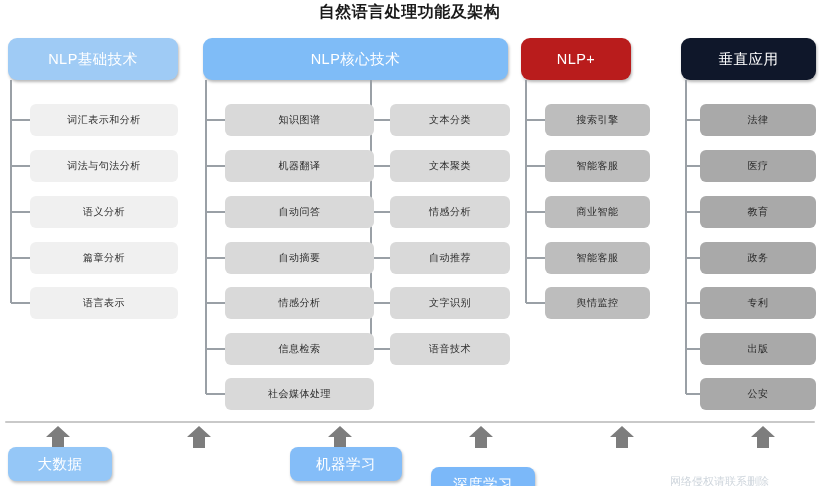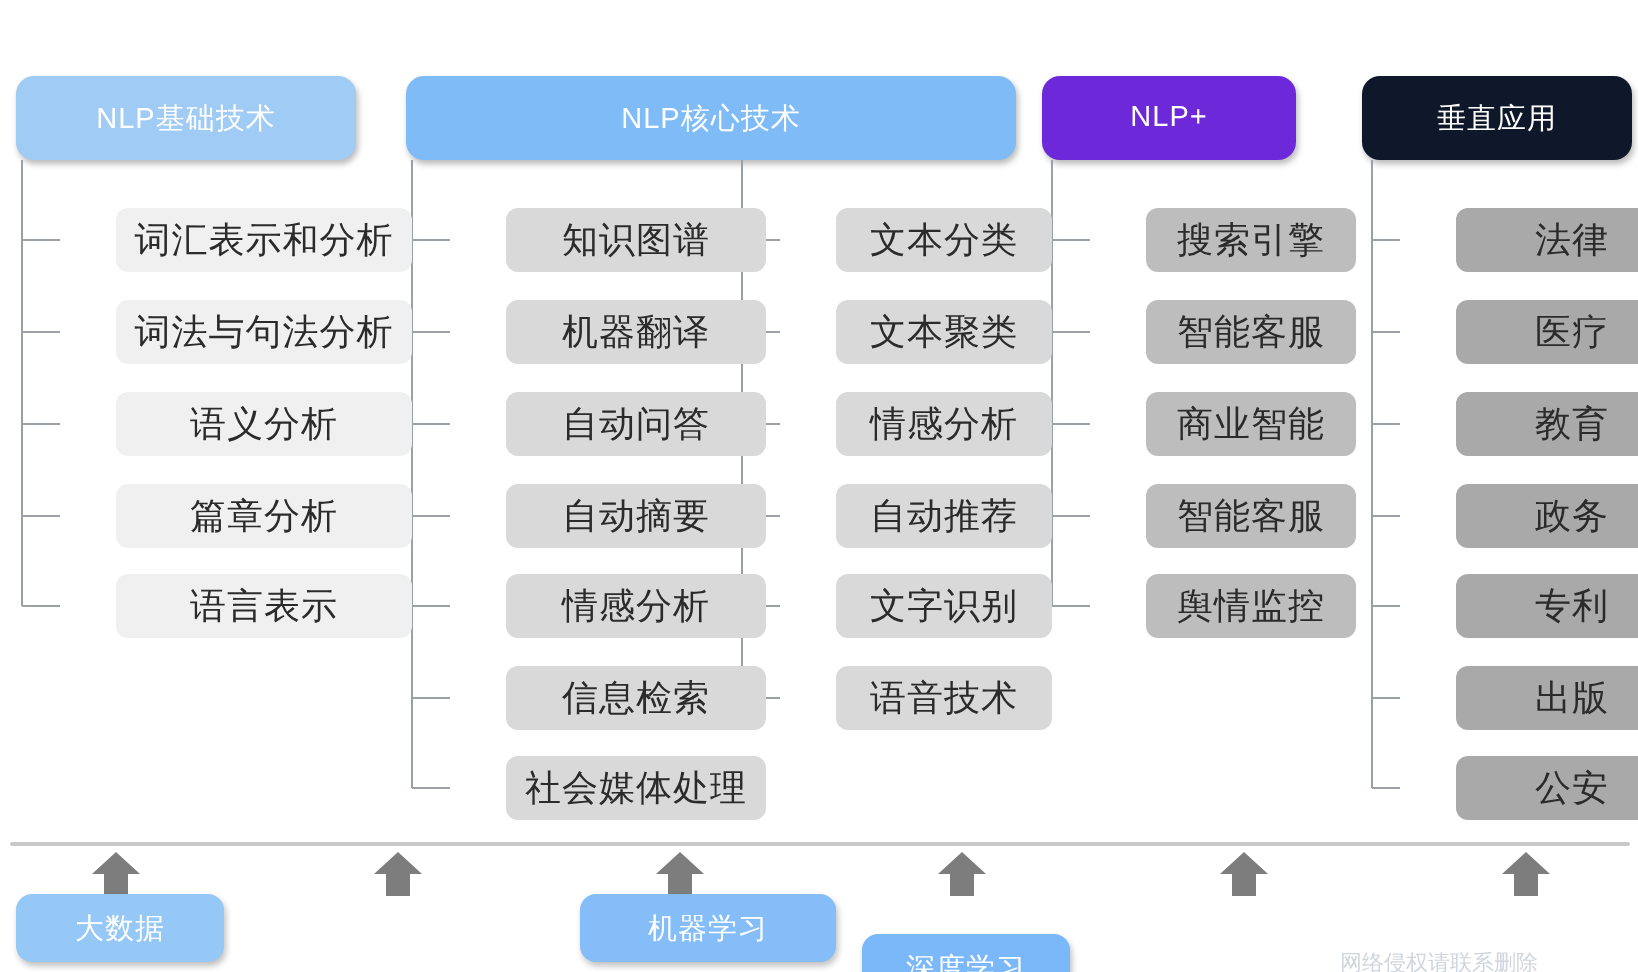--- a/index.html
+++ b/index.html
@@ -39,47 +39,46 @@
     color: #ffffff;
     font-size: 14.5px;
     display: flex;
     align-items: center;
     justify-content: center;
     box-shadow: 1px 2px 3px rgba(0,0,0,0.28);
     letter-spacing: 0.5px;
   }
   .hdr-1 { left: 8px;   width: 170px; background: #9fcbf5; top: 38px; }
   .hdr-2 { left: 203px; width: 305px; background: #7fbcf7; top: 38px; }
-  .hdr-3 { left: 521px; width: 127px; background: #6d28d9; top: 38px; }
+  .hdr-3 { left: 521px; width: 110px; background: #b91c1c; top: 38px; }
   .hdr-4 { left: 681px; width: 135px; background: #0f172a; top: 38px; }
 
   
   #wires {
     position: absolute;
     left: 0; top: 0;
     width: 819px; height: 486px;
     pointer-events: none;
   }
 
   
   .item {
     position: absolute;
     height: 32px;
     border-radius: 6px;
     display: flex;
     align-items: center;
     justify-content: center;
-    font-size: 18px;
+    font-size: 10px;
     color: #2b2b2b;
     letter-spacing: 0.5px;
-    margin-left: 28px;
   }
   .col1 .item { background: #f0f0f0; left: 30px;  width: 148px; }
-  .col2 .item { background: #d9d9d9; left: 225px; width: 130px; }
-  .col3 .item { background: #d9d9d9; left: 390px; width: 108px; }
+  .col2 .item { background: #d9d9d9; left: 225px; width: 149px; }
+  .col3 .item { background: #d9d9d9; left: 390px; width: 120px; }
   .col4 .item { background: #bdbdbd; left: 545px; width: 105px; }
   .col5 .item { background: #a9a9a9; left: 700px; width: 116px; }
 
   
   .sep {
     position: absolute;
     left: 5px;
     top: 421px;
     width: 810px;
     height: 2px;
@@ -121,20 +120,21 @@
     overflow: hidden;
     height: 12px;
     white-space: nowrap;
   }
 </style>
 </head>
 <body>
 
 <div id="canvas">
 
+  <div class="title">自然语言处理功能及架构</div>
 
   <div class="hdr hdr-1">NLP基础技术</div>
   <div class="hdr hdr-2">NLP核心技术</div>
   <div class="hdr hdr-3">NLP+</div>
   <div class="hdr hdr-4">垂直应用</div>
 
   <svg id="wires" viewBox="0 0 819 486" xmlns="http://www.w3.org/2000/svg">
     <g stroke="#9aa0a6" stroke-width="1.2" fill="none" shape-rendering="crispEdges">
 
       <path d="M11,80 L11,303"></path>
@@ -251,18 +251,18 @@
         <path d="M13 0 L25 11 L19 11 L19 22 L7 22 L7 11 L1 11 Z" fill="#7d7d7d"></path>
       </svg>
   </div>
   <div class="arrow" style="left:750px">
     <svg width="26" height="22" viewBox="0 0 26 22">
         <path d="M13 0 L25 11 L19 11 L19 22 L7 22 L7 11 L1 11 Z" fill="#7d7d7d"></path>
       </svg>
   </div>
 
   <div class="base" style="left:8px;   width:104px; background:#95c7f7;">大数据</div>
-  <div class="base" style="left:290px; width:128px; background:#84bdf8;">机器学习</div>
+  <div class="base" style="left:290px; width:112px; background:#84bdf8;">机器学习</div>
   <div class="base" style="left:431px; width:104px; background:#7bb8f9;margin-top:20px;">深度学习</div>
 
   <div class="watermark">网络侵权请联系删除</div>
 
 </div>
 
 </body></html>

